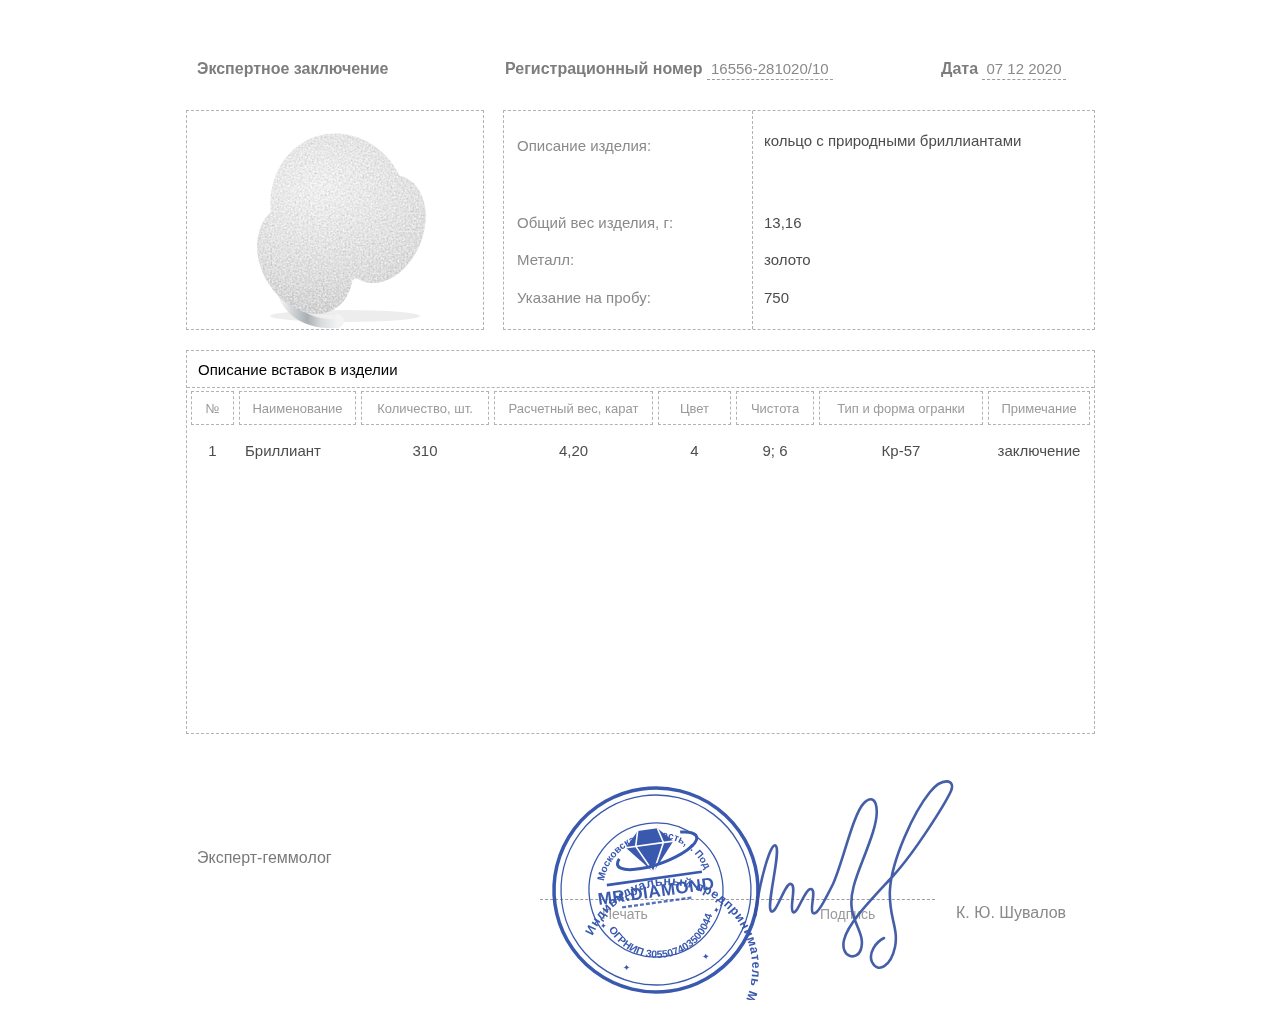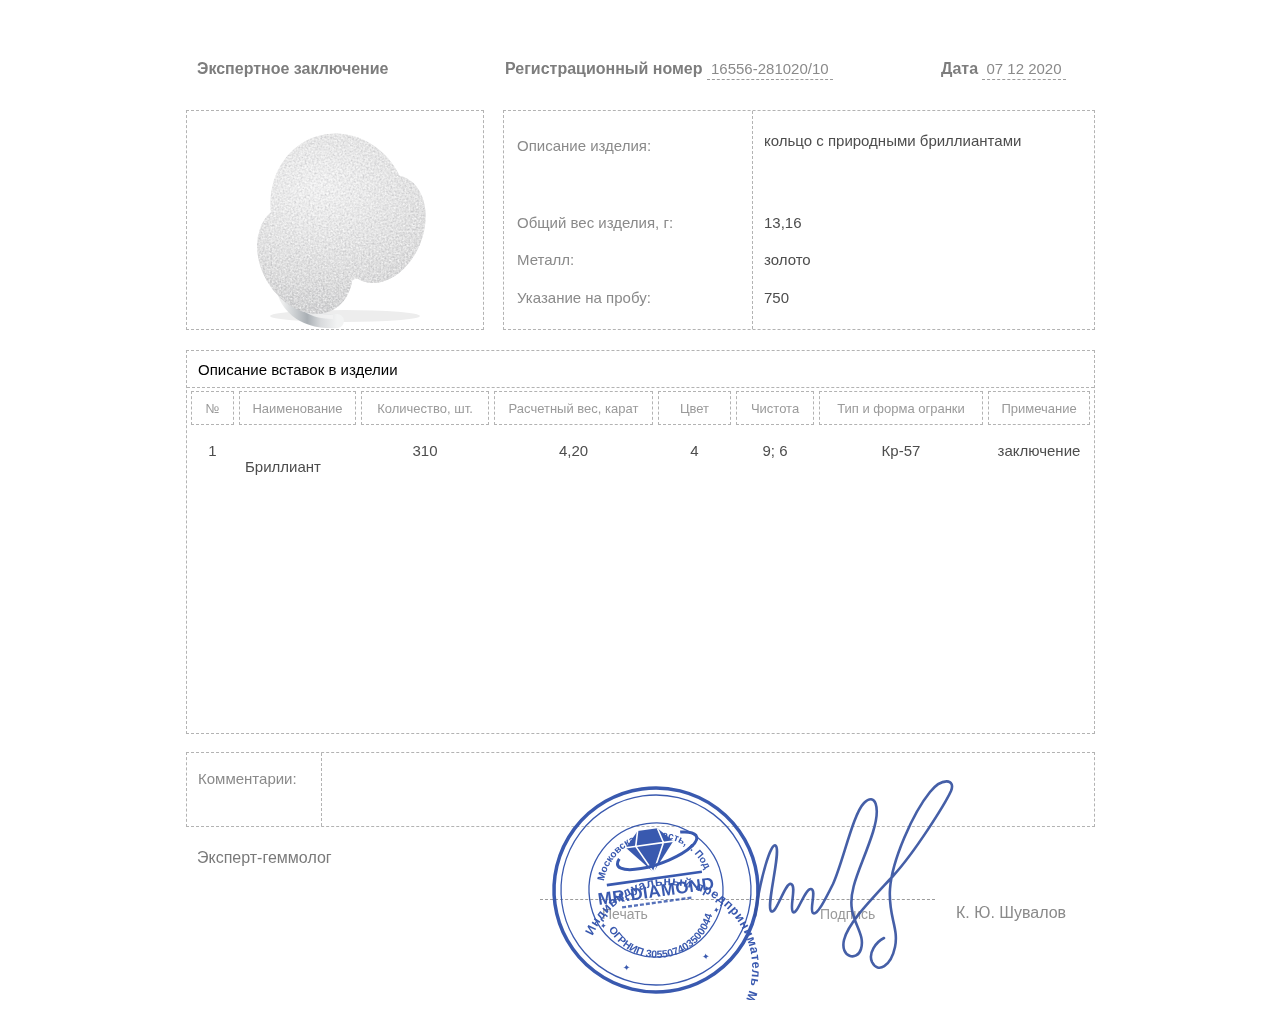--- a/index.html
+++ b/index.html
@@ -17,21 +17,21 @@
   .desc-value{position:absolute;left:260px;font-size:15px;color:#4d4d4d;white-space:nowrap;}
   .v-divider{position:absolute;top:0;bottom:0;border-left:1px dashed #b3b3b3;}
   
   .tbl-title{position:absolute;left:0;right:0;top:0;height:37px;border-bottom:1px dashed #b3b3b3;
     font-size:15px;color:#000000;padding:10px 0 0 11px;box-sizing:border-box;}
   .grid-row{position:absolute;left:4px;right:4px;display:grid;
     grid-template-columns:43px 117px 128px 159px 73px 78px 164px 1fr;column-gap:5px;}
   .hcell{border:1px dashed #b3b3b3;height:32px;display:flex;align-items:center;justify-content:center;
     font-size:13px;color:#9a9a9a;white-space:nowrap;overflow:hidden;}
   .dcell{font-size:15px;color:#4d4d4d;text-align:center;line-height:20px;white-space:nowrap;}
-  .dcell.name{text-align:left;padding-left:6px;margin-top:16px;}
+  .dcell.name{text-align:left;padding-left:6px;}
   
   .comments-label{position:absolute;left:11px;top:17px;font-size:15px;color:#8a8a8a;}
   
   .expert-title{position:absolute;left:197px;top:849px;font-size:16px;color:#7a7a7a;}
   .cert-lines{position:absolute;left:197px;top:873px;font-size:13px;line-height:17px;color:#8a8a8a;}
   .seal-line{position:absolute;left:540px;top:899px;width:395px;border-top:1px dashed #9c9c9c;z-index:1;}
   .caption{position:absolute;top:906px;font-size:14px;color:#9a9a9a;z-index:1;}
   .expert-name{position:absolute;left:956px;top:904px;font-size:16px;color:#8a8a8a;z-index:1;}
   .stamp-svg{position:absolute;left:546px;top:780px;z-index:3;opacity:0.93;}
   .sig-svg{position:absolute;left:733px;top:776px;z-index:4;}
@@ -123,25 +123,20 @@
       <div class="dcell name">Бриллиант</div>
       <div class="dcell">310</div>
       <div class="dcell">4,20</div>
       <div class="dcell">4</div>
       <div class="dcell">9; 6</div>
       <div class="dcell">Кр-57</div>
       <div class="dcell">заключение</div>
     </div>
   </div>
 
-  <div class="dashed-box" style="left:186px;top:752px;width:909px;height:75px;">
-    <div class="v-divider" style="left:134px;"></div>
-    <div class="comments-label">Комментарии:</div>
-    <div class="abs" style="left:145px;top:17px;font-size:15px;color:#4d4d4d;"></div>
-  </div>
 
   <div class="expert-title">Эксперт-геммолог</div>
 
   <div class="seal-line"></div>
   <div class="caption" style="left:602px;">Печать</div>
   <div class="caption" style="left:820px;">Подпись</div>
   <div class="expert-name">К. Ю. Шувалов</div>
 
   <svg class="stamp-svg" width="220" height="220" viewBox="0 0 220 220">
     <defs>

